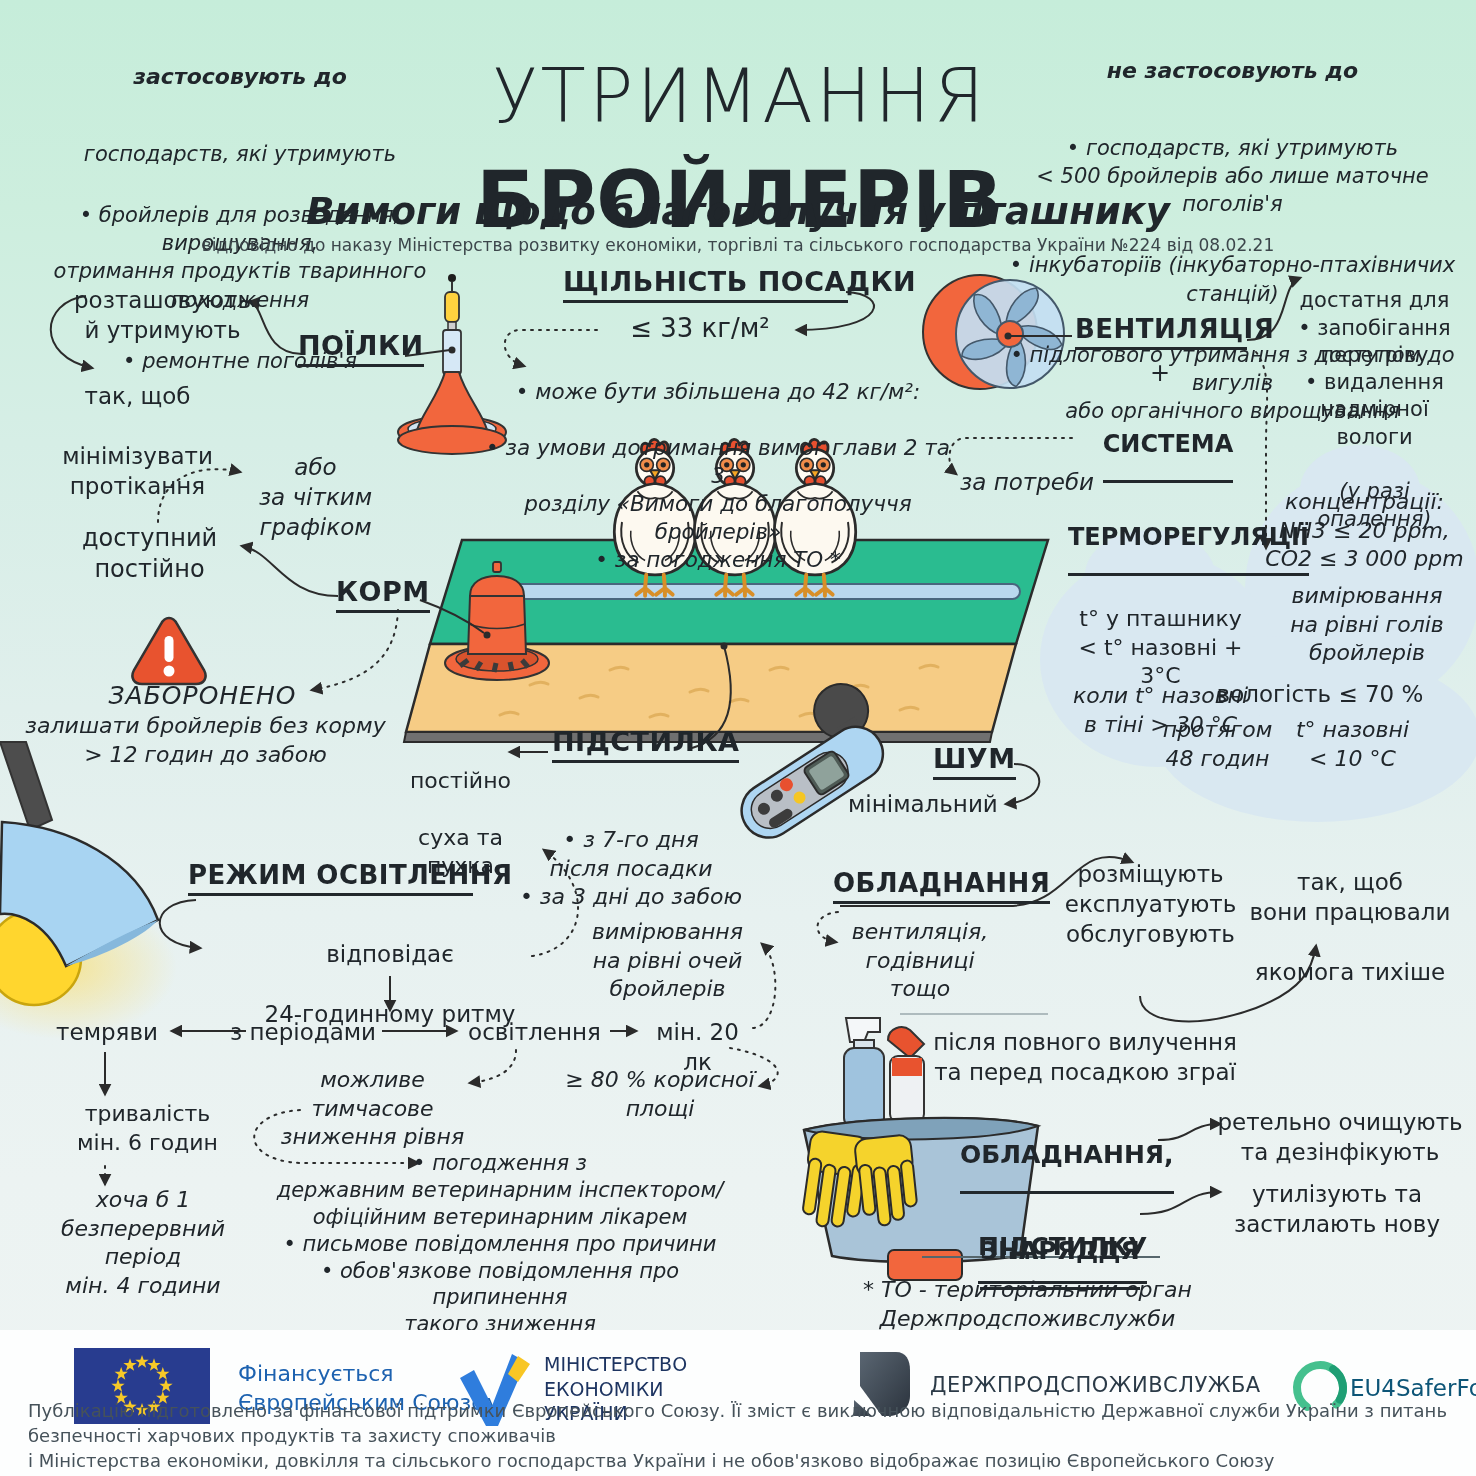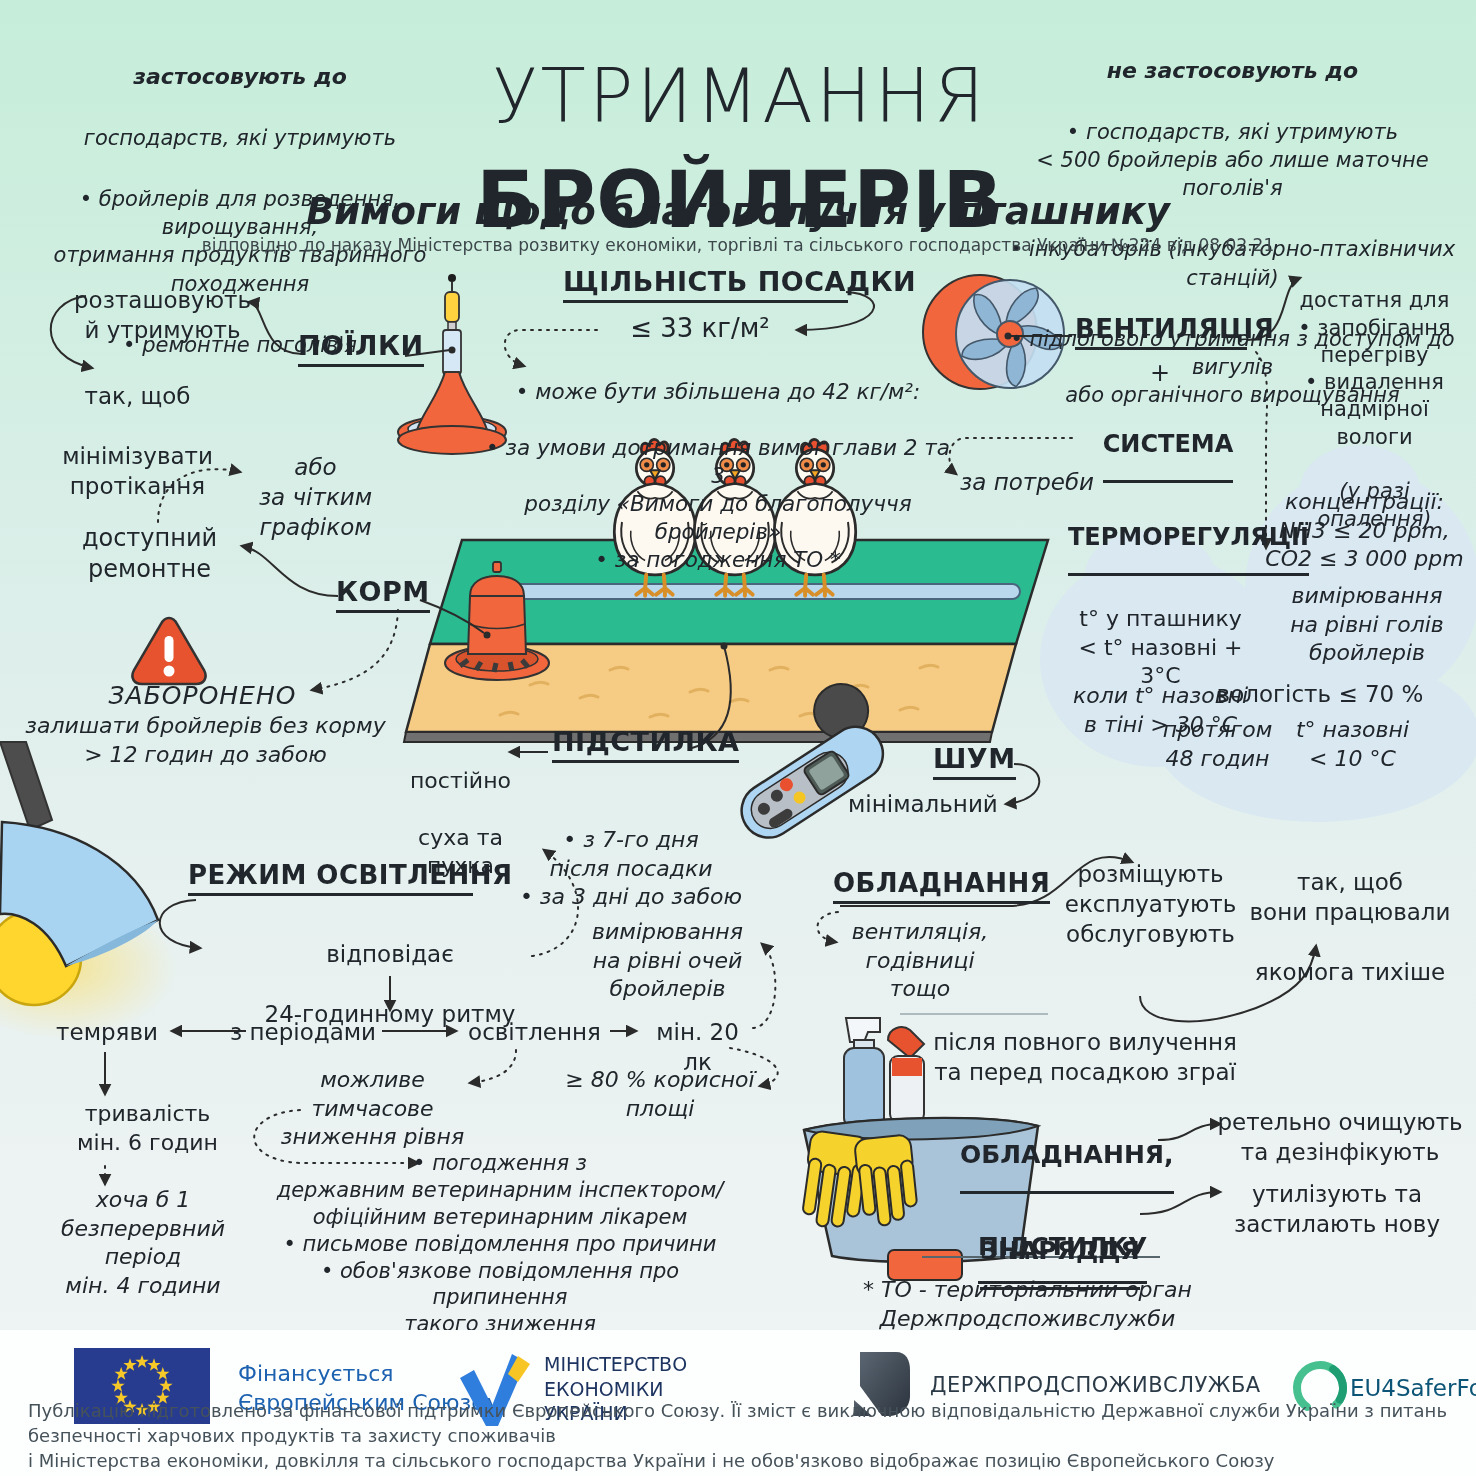--- a/index.html
+++ b/index.html
@@ -11,21 +11,21 @@
 .b{font-weight:normal}
 .i{font-style:italic}
 .lbl{position:absolute;font-weight:bold;letter-spacing:.5px;border-bottom:3px solid #22282c;padding-bottom:3px;font-size:26px;white-space:nowrap}
 .u{display:inline-block;border-bottom:3px solid #22282c;padding-bottom:18px;font-weight:bold}
 .cl{position:absolute;background:#d9e8f1;border-radius:50%}
 svg.abs{position:absolute;overflow:visible}
 .title1{font-size:74px;font-weight:300;letter-spacing:3px;line-height:1}
 .title2{font-size:79px;font-weight:800;letter-spacing:1px;line-height:1}
 .subtitle{font-size:37px;font-weight:600;font-style:italic}
 .legal{font-size:17px;color:#3c464b}
-.sidehead{font-weight:bold;font-style:italic;font-size:22px;margin-bottom:4px}
+.sidehead{font-weight:bold;font-style:italic;font-size:22px;margin-bottom:20px}
 .sidetxt{font-style:italic;font-size:21px;line-height:1.35;white-space:pre-line}
 .footer-white{position:absolute;left:0;top:1330px;width:1476px;height:146px;background:#fdfefe}
 </style>
 </head>
 <body>
 
 <div id="stage">
 
   <div class="cl" style="left:1245px;top:468px;width:235px;height:240px"></div>
   <div class="cl" style="left:1300px;top:445px;width:120px;height:90px"></div>
@@ -313,21 +313,21 @@
   <div class="t c b" style="left:1205px;top:680px;width:230px;font-size:23px">вологість ≤ 70 %</div>
   <div class="t c i" style="left:1150px;top:716px;width:135px;font-size:22px">протягом
 48 годин</div>
   <div class="t c i" style="left:1290px;top:716px;width:125px;font-size:22px">t° назовні
 &lt; 10 °C</div>
 
   <div class="t c i" style="left:238px;top:453px;width:155px;font-size:23px">або
 за чітким
 графіком</div>
   <div class="t c b" style="left:62px;top:523px;width:175px;font-size:24px">доступний
-ремонтне</div>
+постійно</div>
   <div class="lbl" style="left:336px;top:576px;font-size:27px">КОРМ</div>
   <div class="t c i" style="left:95px;top:680px;width:215px;font-size:25px;letter-spacing:1px">ЗАБОРОНЕНО</div>
   <div class="t c i" style="left:8px;top:712px;width:395px">залишати бройлерів без корму
 &gt; 12 годин до забою</div>
 
   <div class="lbl" style="left:552px;top:726px;font-size:27px">ПІДСТИЛКА</div>
   <div class="t c" style="left:388px;top:738px;width:145px">
     <div>постійно</div>
     <div class="b">суха та пухка</div>
   </div>

